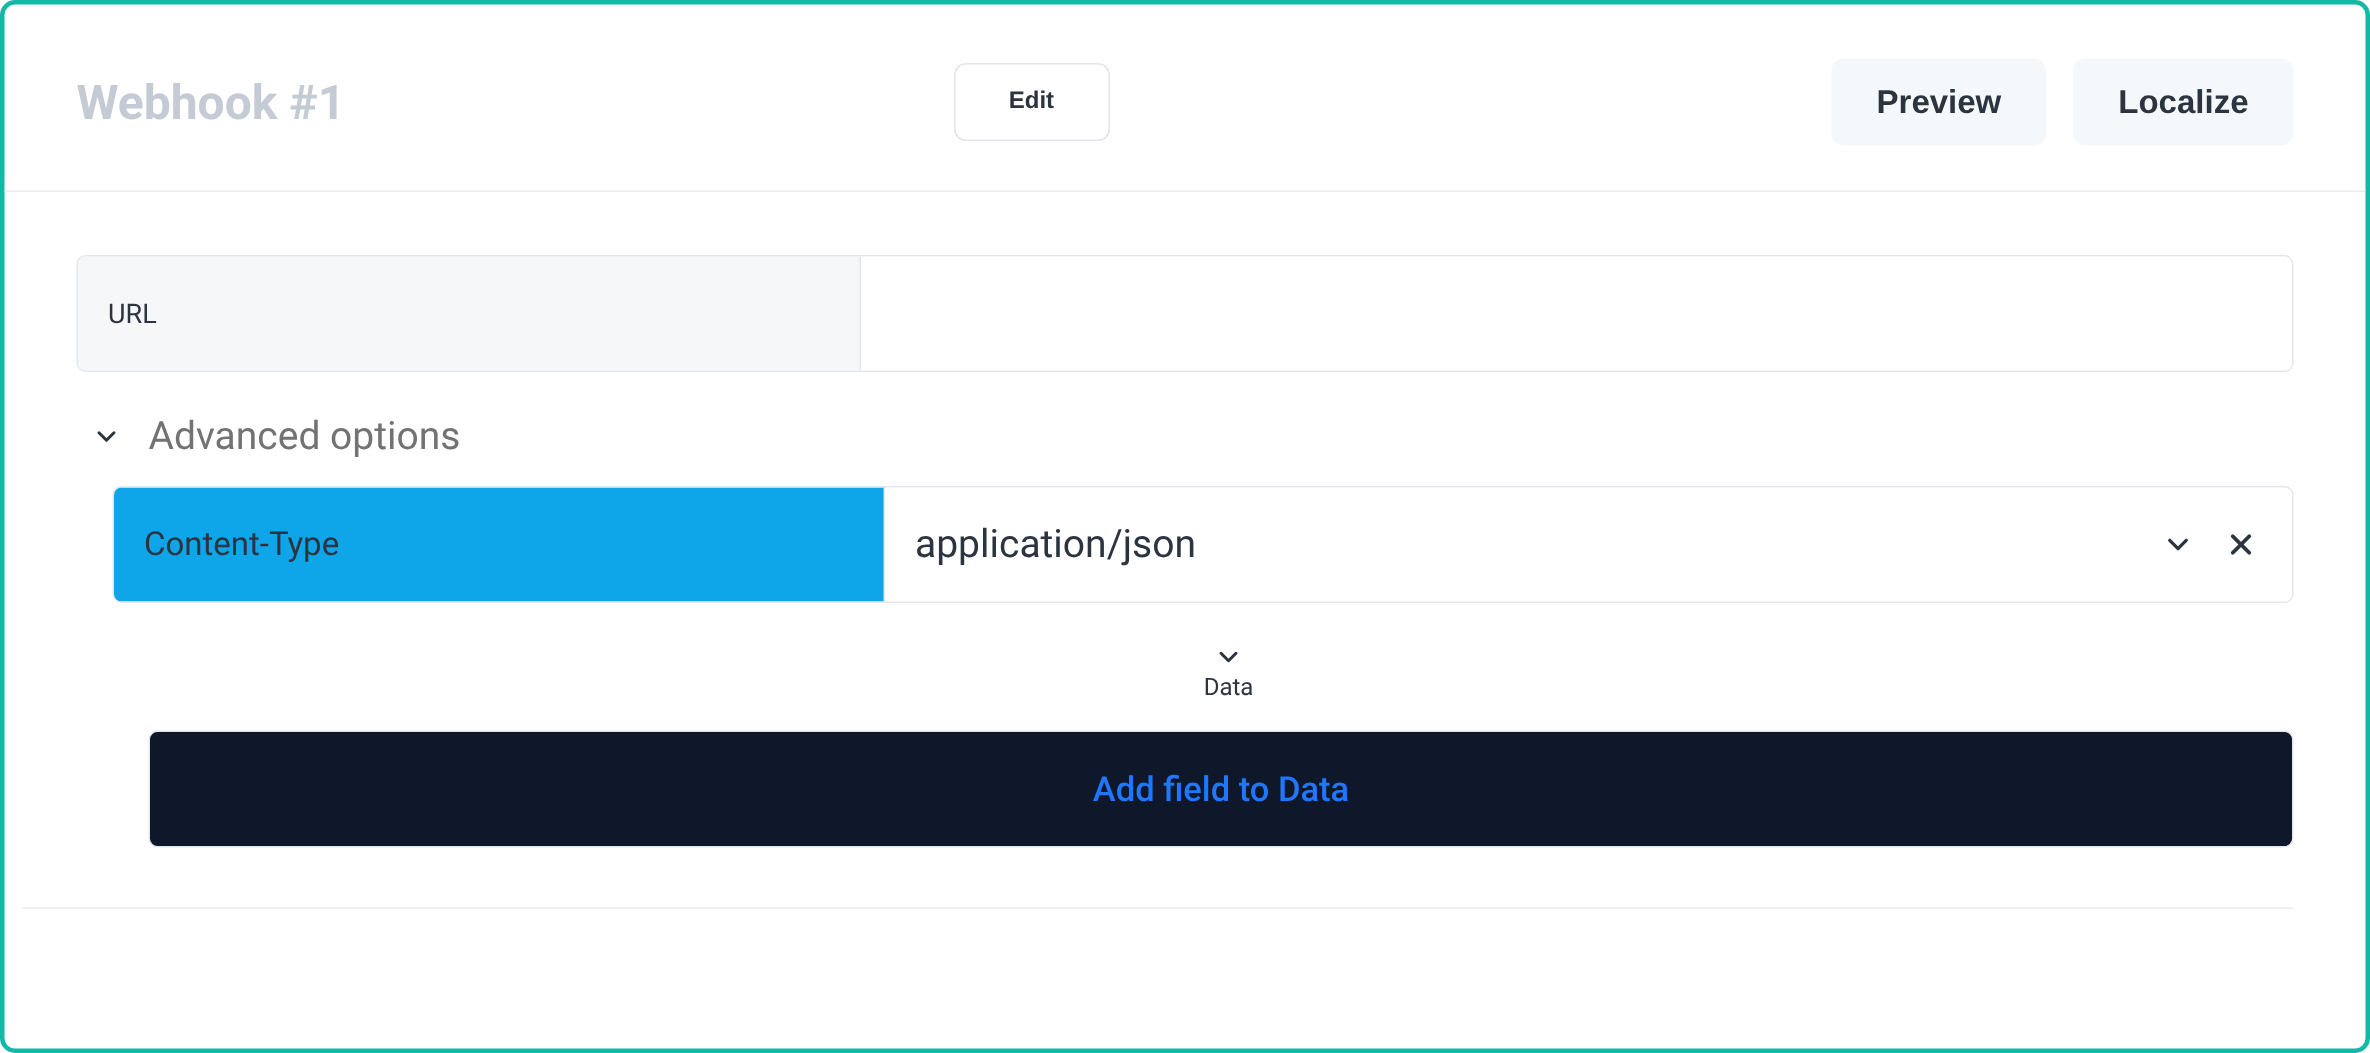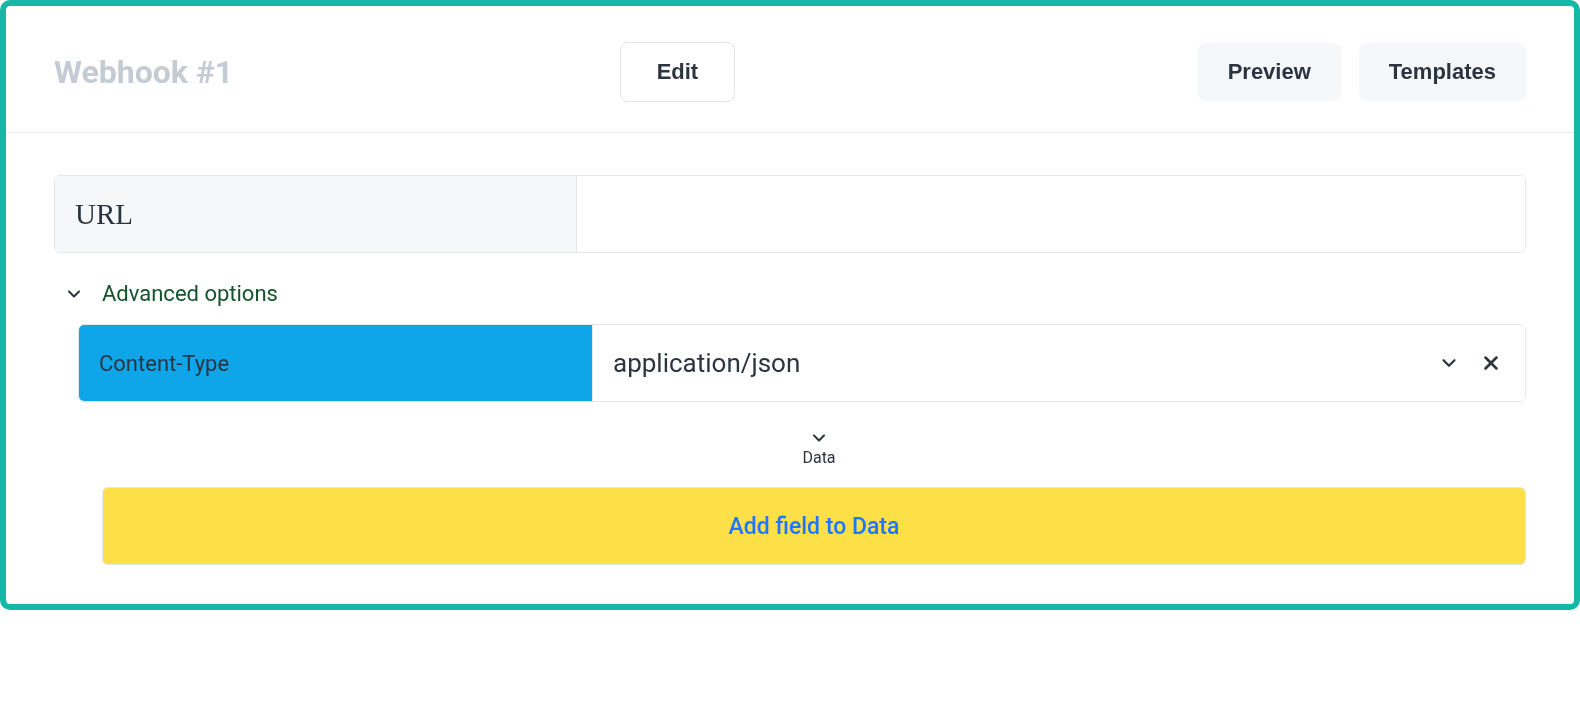--- a/index.html
+++ b/index.html
@@ -7,22 +7,22 @@
       margin: 0;
       padding: 0;
     }
     body {
       font-family: -apple-system, BlinkMacSystemFont, "Segoe UI", Roboto, Helvetica, Arial, sans-serif;
       background: #fff;
       color: #2c3440;
     }
     .frame {
       width: 1580px;
-      height: 610px;
-      border: 6px solid #14b8a6;
+      height: 702px;
+      border: 3px solid #14b8a6;
       border-radius: 10px;
       background: #fff;
       overflow: hidden;
       display: flex;
       flex-direction: column;
     }
     .header {
       display: flex;
       align-items: center;
       padding: 36px 48px 30px 48px;
@@ -38,21 +38,21 @@
       display: flex;
       margin-left: auto;
       margin-right: auto;
       background: #f5f8fb;
       border-radius: 8px;
       padding: 0;
       transform: translateX(-38px);
     }
     .tab {
       padding: 16px 36px;
-      font-size: 22px;
+      font-size: 16px;
       font-weight: 500;
       color: #2c3440;
       border: 1px solid transparent;
       border-radius: 8px;
       cursor: pointer;
       background: transparent;
     }
     .tab.active {
       background: #fff;
       border: 1px solid #e1e4e8;
@@ -82,23 +82,22 @@
       height: 78px;
       overflow: hidden;
     }
     .field-label {
       width: 522px;
       background: #f6f7f8;
       border-right: 1px solid #e3e6ea;
       display: flex;
       align-items: center;
       padding: 0 20px;
-      font-size: 29px;
-      color: #2c3440;
-      font-family: Liberation Serif, serif;
+      font-size: 18px;
+      color: #2c3440;
     }
     .field-value {
       flex: 1;
       display: flex;
       align-items: center;
       padding: 0 20px;
       font-size: 22px;
       color: #2c3440;
       background: #fff;
     }
@@ -115,22 +114,22 @@
       display: flex;
       align-items: center;
       gap: 18px;
       padding: 28px 0 18px 10px;
       cursor: pointer;
     }
     .toggle-row .chev {
       display: inline-flex;
     }
     .toggle-row .label {
-      font-size: 22px;
-      color: #14532d;
+      font-size: 26px;
+      color: #737373;
     }
     .indent-1 {
       margin-left: 24px;
     }
     .select-row {
       display: flex;
       border: 1px solid #e3e6ea;
       border-radius: 6px;
       height: 78px;
       overflow: hidden;
@@ -175,21 +174,21 @@
       display: flex;
       align-items: center;
       justify-content: center;
       height: 78px;
       border: 1px solid #e3e6ea;
       border-radius: 6px;
       font-size: 23px;
       font-weight: 500;
       color: #1f77ff;
       cursor: pointer;
-      background: #fde047;
+      background: #0f172a;
       margin-left: 48px;
     }
     .section-divider {
       border: none;
       border-top: 1px solid #ececec;
       margin-top: 40px;
       margin-left: -36px;
       margin-right: 0;
     }
     svg { display: block; }
@@ -206,21 +205,21 @@
       <button class="tab active">
         <span>Edit</span>
       </button>
     </div>
 
     <div class="header-actions">
       <button class="action-btn">
         <span>Preview</span>
       </button>
       <button class="action-btn">
-        <span>Templates</span>
+        <span>Localize</span>
       </button>
     </div>
   </div>
 
   <div class="body">
 
     <div class="field-row">
       <div class="field-label">URL</div>
       <div class="field-value">
         <input class="field-input" type="text" value="" style="">

